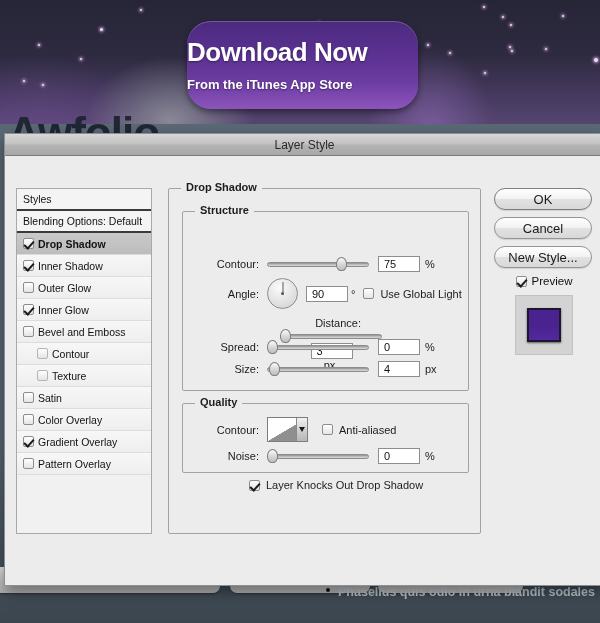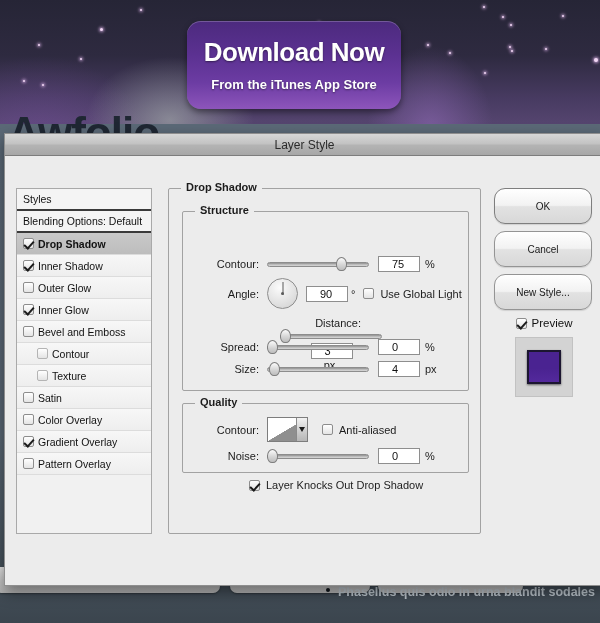--- a/index.html
+++ b/index.html
@@ -37,25 +37,25 @@
   #headline {
     position: absolute; left: 8px; top: 108px;
     font-family: "Liberation Sans", sans-serif;
     font-weight: bold; font-size: 44px; letter-spacing: -1px;
     color: #1f2733;
     white-space: nowrap;
   }
   
   #dlbtn {
     position: absolute; left: 187px; top: 21px;
-    width: 214px; height: 88px;
-    border-radius: 14px;
+    width: 231px; height: 88px;
+    border-radius: 24px;
     background: linear-gradient(180deg, #4c2a7e 0%, #5b3191 38%, #6c3ca3 70%, #8d55bb 100%);
     box-shadow: 0 3px 6px rgba(0,0,0,.45), inset 0 1px 0 rgba(255,255,255,.22);
-    text-align: center;
+    text-align: left;
     color: #fff;
   }
   #dlbtn .t1 {
     display:block; font-weight: bold; font-size: 26px; letter-spacing:-.5px;
     margin-top: 16px; text-shadow: 0 1px 2px rgba(0,0,0,.45);
   }
   #dlbtn .t2 {
     display:block; font-weight: bold; font-size: 13px; margin-top: 9px;
     text-shadow: 0 1px 2px rgba(0,0,0,.45);
   }
@@ -195,21 +195,21 @@
   .slider .knob {
     position: absolute; top: 0px; width: 11px; height: 14px;
     background: linear-gradient(180deg,#fbfbfb 0%, #d6d6d6 55%, #bdbdbd 100%);
     border: 1px solid #7e7e7e; border-radius: 50% 50% 45% 45%;
   }
 
   .numbox {
     width: 42px; height: 16px;
     border: 1px solid #8e8e8e; background: #fff;
     font-size: 11px; color: #111;
-    padding-left: 13px; line-height: 14px;
+    padding-left: 5px; line-height: 14px;
   }
   .unit { font-size: 11px; color:#1c1c1c; margin-left: 5px; }
 
   .dial {
     width: 31px; height: 31px; border-radius: 50%;
     background: radial-gradient(circle at 40% 30%, #fbfbfb, #dcdcdc 70%, #c5c5c5 100%);
     border: 1px solid #8e8e8e;
     position: relative;
   }
   .dial .needle {
@@ -234,24 +234,24 @@
     display:flex; align-items:center; justify-content:center;
   }
   .contour-thumb .pop .tri {
     width:0;height:0;border-left:3px solid transparent;border-right:3px solid transparent;
     border-top:5px solid #1b1b1b;
   }
 
   
   #btns { position: absolute; left: 489px; top: 32px; width: 100px; }
   .btn {
-    width: 98px; height: 36px;
+    width: 98px; height: 22px;
     border: 1px solid #949494; border-radius: 11px;
     background: linear-gradient(180deg,#ffffff 0%, #f2f2f2 48%, #e2e2e2 52%, #d8d8d8 100%);
-    font-size: 10px; color: #1a1a1a;
+    font-size: 13px; color: #1a1a1a;
     display: flex; align-items: center; justify-content: center;
     margin-bottom: 7px;
     box-shadow: 0 1px 1px rgba(0,0,0,.12);
   }
   .btn.default { border-color:#7e7e7e; }
   #preview-row {
     display: flex; align-items: center; justify-content: center;
     margin-top: 1px; margin-bottom: 8px; font-size: 11.5px; color:#111;
   }
   #preview-row .cb { margin-right: 5px; }

